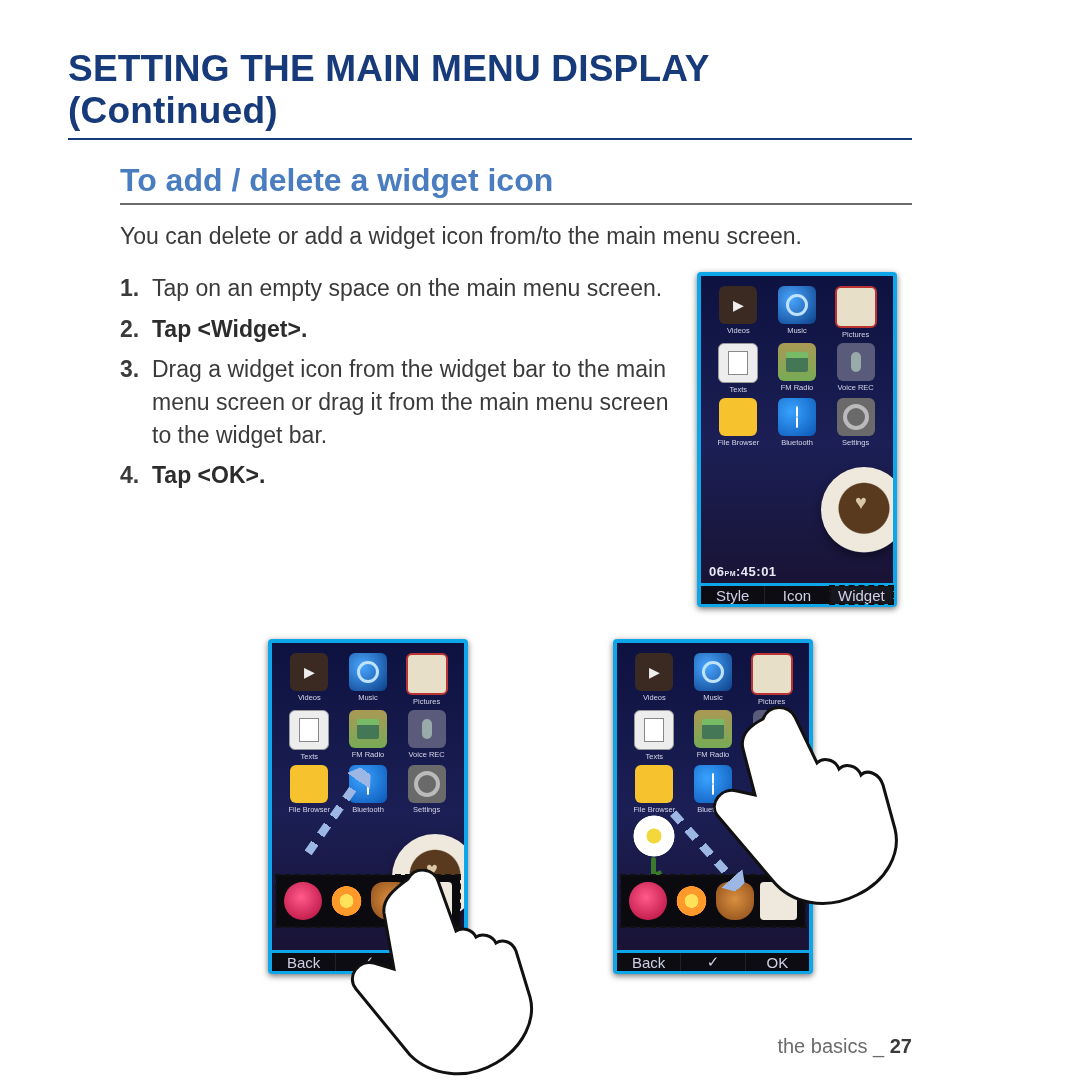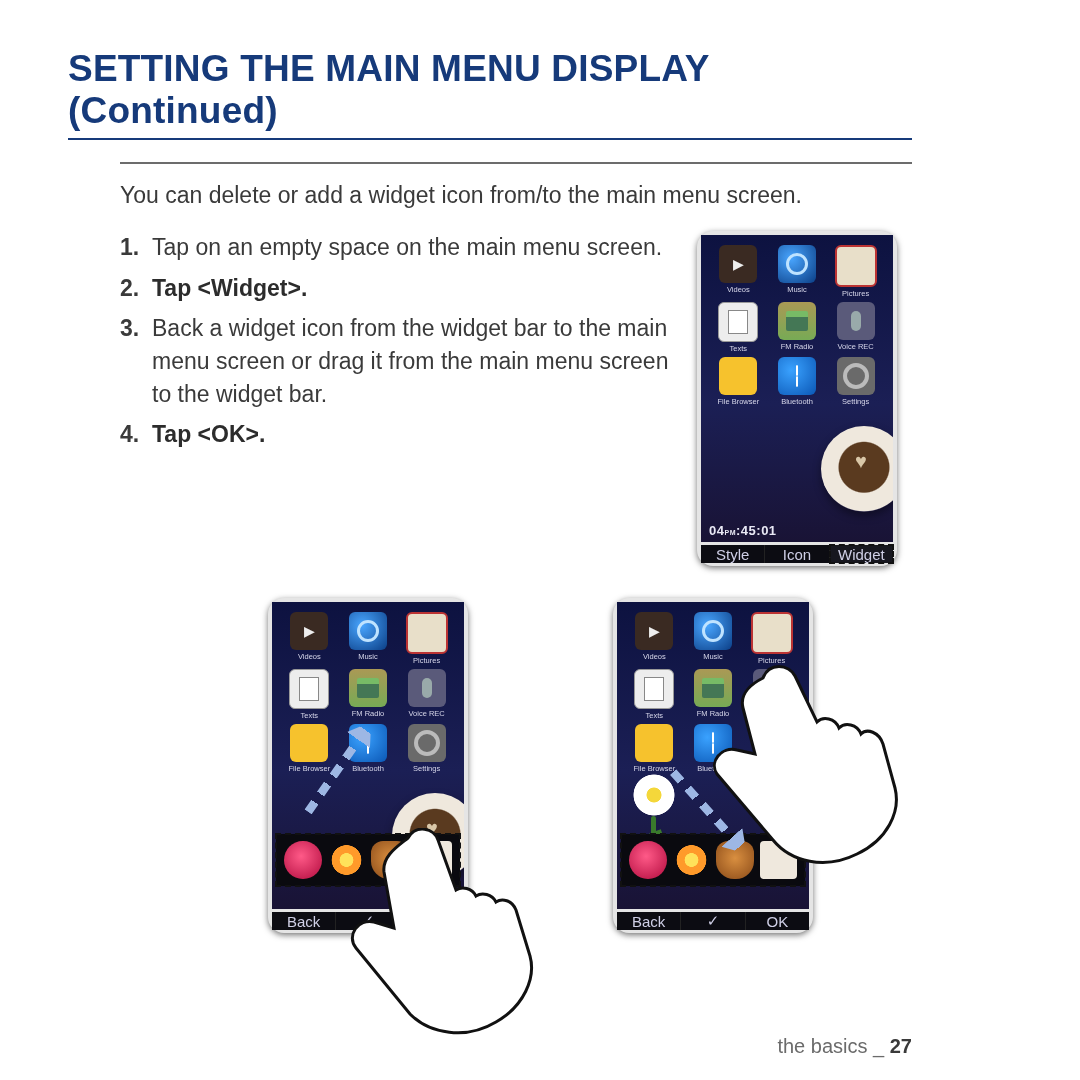--- a/index.html
+++ b/index.html
@@ -11,21 +11,21 @@
   .intro{font-size:23px;margin:0 0 20px 0;padding-left:52px;line-height:1.35}
   .columns{display:flex;gap:18px;padding-left:52px}
   .textcol{flex:1}
   .figcol{width:215px;position:relative}
   ol.steps{list-style:none;margin:0;padding:0;font-size:23px;line-height:1.42}
   ol.steps li{display:flex;gap:10px;margin:0 0 8px 0}
   ol.steps .num{font-weight:bold;min-width:22px}
   ol.steps .body{flex:1}
   ol.steps .body b{font-weight:bold;color:#2c2c2c}
   
-  .phone{position:relative;width:200px;height:335px;background:#e5e5e5;border-radius:16px;box-shadow:0 2px 6px rgba(0,0,0,.55)}
+  .phone{position:relative;width:200px;height:335px;background:#0ea5e9;border-radius:4px;box-shadow:0 2px 6px rgba(0,0,0,.55)}
   .phone.small{width:200px;height:335px}
   .screen{position:absolute;inset:4px 4px 24px 4px;background:linear-gradient(#0d1240,#1b1f55 55%,#191335);overflow:hidden}
   .apps{display:grid;grid-template-columns:repeat(3,1fr);gap:4px 4px;padding:10px 10px 0 10px}
   .app{display:flex;flex-direction:column;align-items:center;gap:2px}
   .app .ic{width:38px;height:38px;border-radius:6px;display:flex;align-items:center;justify-content:center;font-size:20px}
   .app .lbl{color:#d6d6e9;font-size:7.5px;text-align:center;white-space:nowrap}
   .ic-videos{background:#3a2a22}.ic-videos::after{content:"▶";color:#eee;font-size:14px}
   .ic-music{background:radial-gradient(circle at 35% 35%,#49a6ff,#0b3e86)}
   .ic-music::after{content:"";width:16px;height:16px;border:3px solid #bfe3ff;border-radius:50%}
   .ic-pictures{background:#e8dfc9;border:2px solid #b33}
@@ -74,37 +74,38 @@
   .fig{position:absolute}
   .footer{position:absolute;right:68px;bottom:22px;font-size:20px;color:#6b6b6b}
   .footer b{color:#3a3a3a}
 </style>
 </head>
 <body>
 
 <div class="page">
   <h1 class="h1">SETTING THE MAIN MENU DISPLAY (Continued)</h1>
   <hr class="h1-rule">
+  <h2 class="h2">To add / delete a widget icon</h2>
   <hr class="h2-rule">
   <p class="intro">You can delete or add a widget icon from/to the main menu screen.</p>
 
   <div class="columns">
     <div class="textcol">
       <ol class="steps">
         <li>
             <span class="num">1.</span>
             <span class="body">Tap on an empty space on the main menu screen.</span>
           </li>
         <li>
             <span class="num">2.</span>
             <span class="body"><b>Tap &lt;Widget&gt;.</b></span>
           </li>
         <li>
             <span class="num">3.</span>
-            <span class="body">Back a widget icon from the widget bar to the main menu screen or drag it from the main menu screen to the widget bar.</span>
+            <span class="body">Drag a widget icon from the widget bar to the main menu screen or drag it from the main menu screen to the widget bar.</span>
           </li>
         <li>
             <span class="num">4.</span>
             <span class="body"><b>Tap &lt;OK&gt;.</b></span>
           </li>
       </ol>
     </div>
 
     <div class="figcol">
       <div class="phone">
@@ -142,21 +143,21 @@
                 <span class="ic ic-bt"></span>
                 <span class="lbl">Bluetooth</span>
               </div>
             <div class="app">
                 <span class="ic ic-settings"></span>
                 <span class="lbl">Settings</span>
               </div>
           </div>
           <div class="coffee"></div>
           <div class="clock">
-            <span>04</span><sub>PM</sub><span>:</span><span>45</span><span>:</span><span>01</span>
+            <span>06</span><sub>PM</sub><span>:</span><span>45</span><span>:</span><span>01</span>
           </div>
         </div>
         <div class="bottombar">
           <div class="bb">Style</div>
           <div class="bb">Icon</div>
           <div class="bb hl">Widget</div>
         </div>
       </div>
     </div>
   </div>

